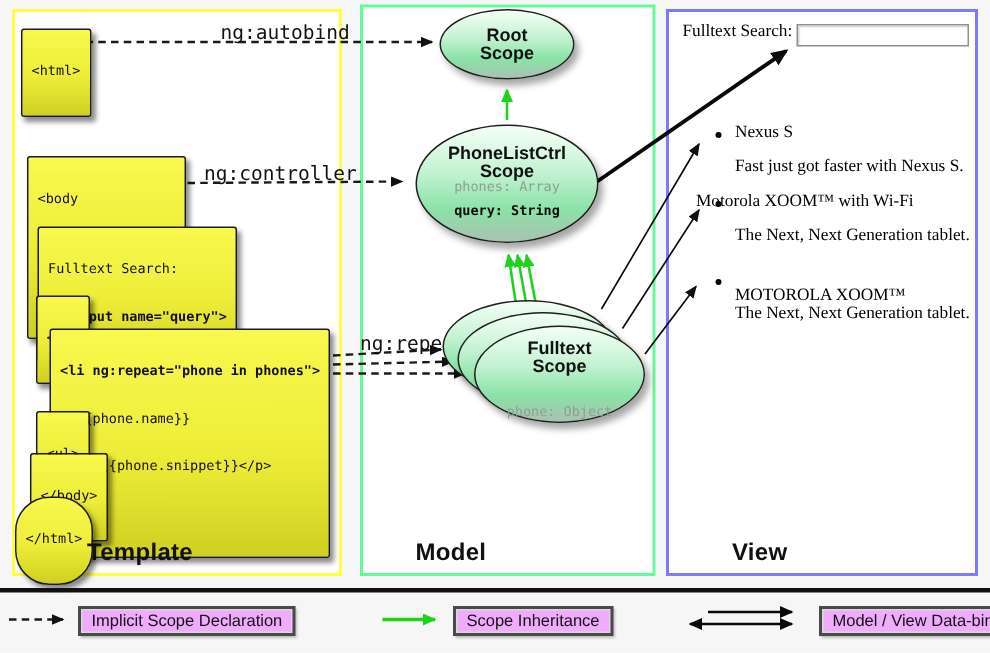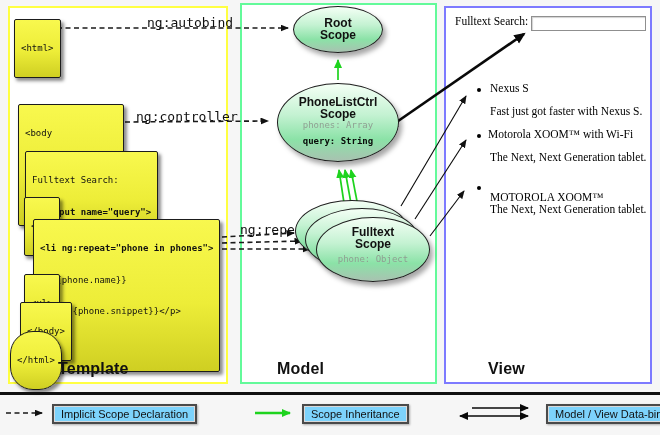--- a/index.html
+++ b/index.html
@@ -24,21 +24,21 @@
   
   .serif{font-family:"Liberation Serif",serif;color:#000;}
   .view-label{position:absolute;font-size:11.5px;}
   .view-input{position:absolute;width:109px;height:13px;border:1px solid #8f8f8f;background:#fff;
     box-shadow:inset 1px 1px 1px rgba(0,0,0,.18);font-size:10px;padding:0 2px;}
   .bullet{position:absolute;width:4px;height:4px;border-radius:50%;background:#000;}
   .vname{position:absolute;font-size:11.5px;}
   .vsnip{position:absolute;font-size:11.5px;}
   
   .sep{position:absolute;left:0;width:660px;height:3px;background:#101010;}
-  .legend-box{position:absolute;background:#7dd3fc;border:2px solid #4a4a4a;
+  .legend-box{position:absolute;background:#f0abfc;border:2px solid #4a4a4a;
     box-shadow:inset 0 0 0 1px #d9d9d9,1px 1px 2px rgba(0,0,0,.3);
     padding:2px 7px;font-size:11px;color:#111;white-space:nowrap;}
   .arrows{position:absolute;left:0;top:0;pointer-events:none;}
   .licon{position:absolute;}
 </style>
 </head>
 <body>
 
 <div class="canvas">
 
@@ -141,34 +141,34 @@
     <div class="ttl">Scope</div>
     <div class="prop gray">phones: Array</div>
     <div class="prop bold" style="margin-top:5px;">query: String</div>
   </div>
 
   <div class="scope" style="left:295px;top:200px;width:114px;height:62px;"></div>
   <div class="scope" style="left:305px;top:208px;width:114px;height:63px;"></div>
   <div class="scope" style="left:316px;top:217px;width:114px;height:65px;padding-top:8px;">
     <div class="ttl">Fulltext</div>
     <div class="ttl">Scope</div>
-    <div class="prop gray" style="margin-top:4px;">phone: Object</div>
+    <div class="prop gray" style="margin-top:20px;">phone: Object</div>
   </div>
 
   <div class="col-label" style="left:277px;top:360px;width:120px;">Model</div>
 
   <div class="view-label serif" style="left:455px;top:15px;">Fulltext Search:</div>
   <input class="view-input" style="left: 531px; top: 16px;" value="">
 
   <div class="bullet" style="left:477px;top:88px;"></div>
   <div class="vname serif" style="left:490px;top:82px;">Nexus S</div>
   <div class="vsnip serif" style="left:490px;top:105px;">Fast just got faster with Nexus S.</div>
 
   <div class="bullet" style="left:477px;top:134px;"></div>
-  <div class="vname serif" style="left:488px;top:128px;text-align:center;">Motorola XOOM™  with Wi-Fi</div>
+  <div class="vname serif" style="left:464px;top:128px;text-align:center;">Motorola XOOM™  with Wi-Fi</div>
   <div class="vsnip serif" style="left:490px;top:151px;">The Next, Next Generation tablet.</div>
 
   <div class="bullet" style="left:477px;top:186px;"></div>
   <div class="vname serif" style="left:490px;top:161px;margin-top:30px;">MOTOROLA XOOM™</div>
   <div class="vsnip serif" style="left:490px;top:203px;">The Next, Next Generation tablet.</div>
 
   <div class="col-label" style="left:488px;top:360px;width:120px;">View</div>
 
   <div class="sep" style="top:392px;"></div>
 

